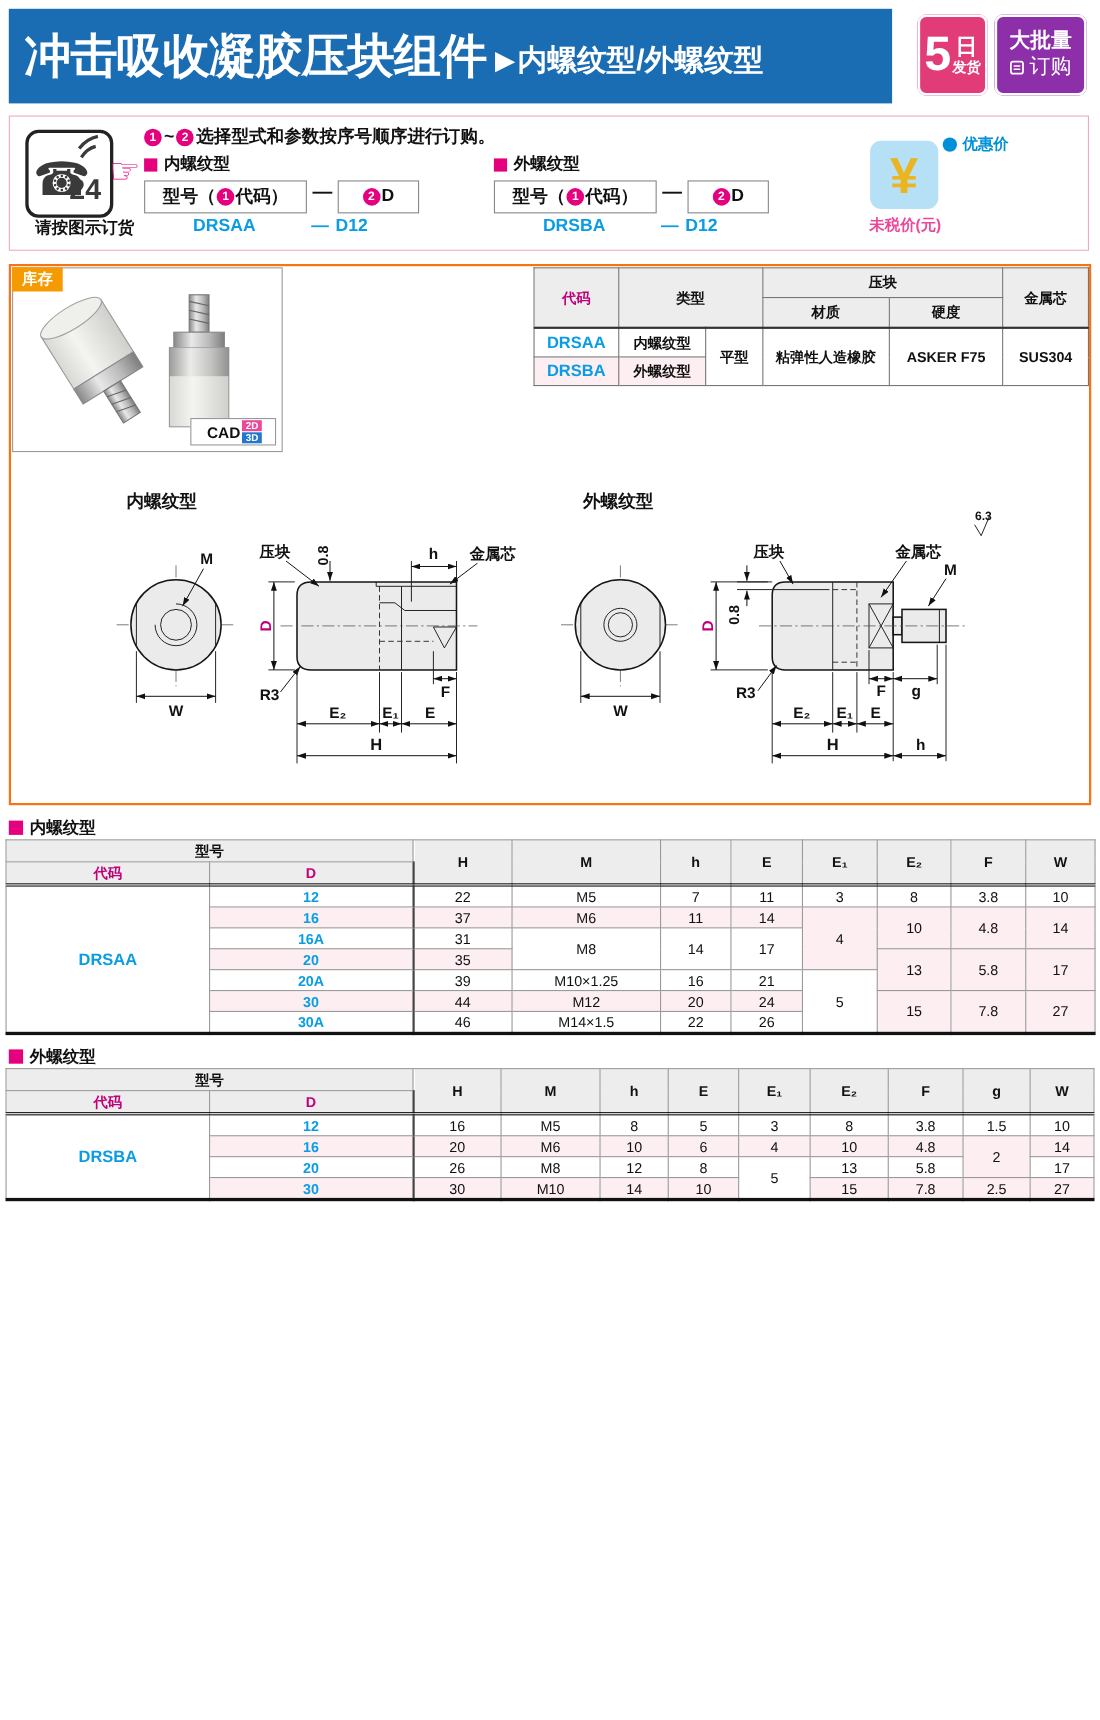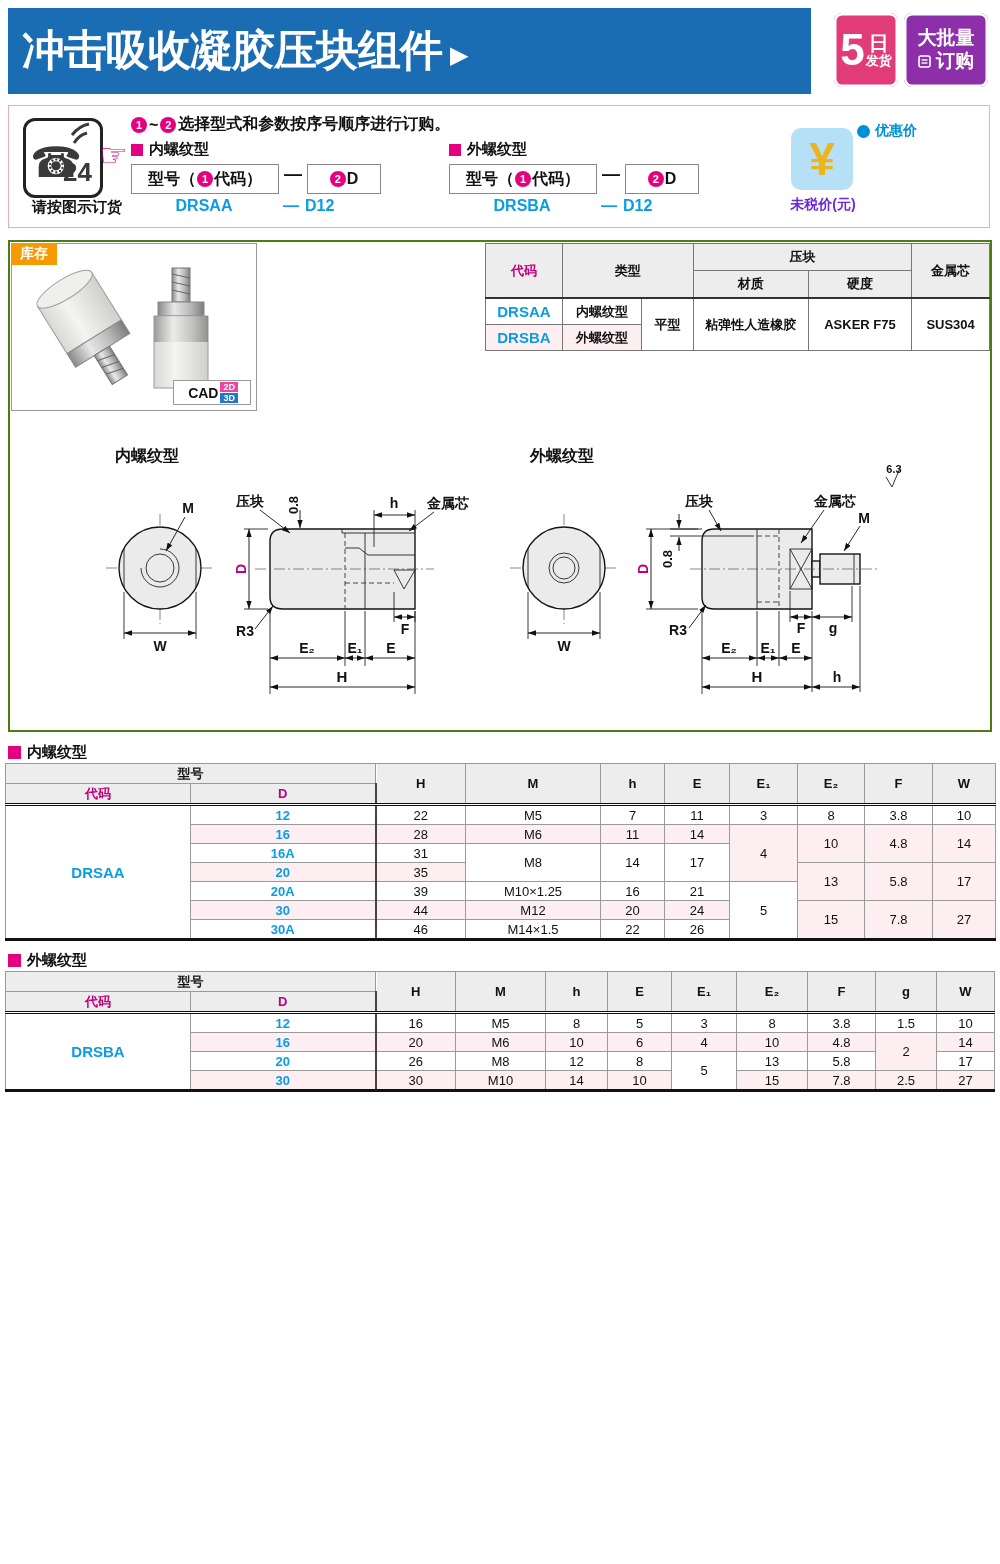--- a/index.html
+++ b/index.html
@@ -13,21 +13,21 @@
   #topbar .t2{color:#fff;font-size:27px;font-weight:bold;margin-top:8px;white-space:nowrap}
   .badge{position:absolute;top:5px;height:74px;border-radius:8px;box-shadow:inset 0 0 0 2.5px #fff;
          color:#fff;display:flex;align-items:center;justify-content:center}
   #badge-ship{left:826px;width:64px;background:#e23c78}
   #badge-ship .b5{font-size:44px;font-weight:bold;line-height:1}
   #badge-ship .col{display:flex;flex-direction:column;align-items:center;margin-left:1px}
   #badge-ship .d{font-size:20px;font-weight:bold;line-height:1.1}
   #badge-ship .s{font-size:13px;font-weight:bold;line-height:1.1}
   #badge-bulk{left:896px;width:84px;background:#8c2fa8;flex-direction:column}
   #badge-bulk .l1{font-size:19px;font-weight:bold;line-height:1.2}
-  #badge-bulk .l2{font-size:19px;font-weight:bold;line-height:1.2;display:flex;align-items:center;gap:3px}
+  #badge-bulk .l2{font-size:19px;font-weight:normal;line-height:1.2;display:flex;align-items:center;gap:3px}
   
   #orderbox{position:absolute;left:8px;top:105px;width:980px;height:121px;background:#fff;
             border:1.5px solid #f0aabe}
   #phoneicon{position:absolute;left:14px;top:12px;width:74px;height:74px;border:3px solid #222;border-radius:12px}
   #phonecaption{position:absolute;left:0px;top:92px;width:136px;text-align:center;font-size:15px;font-weight:bold;color:#111}
   #finger{position:absolute;left:90px;top:30px;font-size:32px;color:#e5007e;font-weight:bold}
   #instr{position:absolute;left:122px;top:8px;display:flex;align-items:center;gap:2px;
          font-size:16px;font-weight:bold;color:#111}
   .ncirc{display:inline-flex;width:16px;height:16px;border-radius:50%;background:#e5007e;color:#fff;
          font-size:11px;font-weight:bold;align-items:center;justify-content:center;flex:0 0 auto}
@@ -44,30 +44,30 @@
   .dashcell{width:28px;text-align:center;font-size:18px;font-weight:bold;color:#111}
   .exrow{display:flex;align-items:center;margin-top:3px}
   .exrow .c1{width:146px;text-align:center}
   .exrow .c2{width:28px;text-align:center}
   .exrow .c3{width:72px;text-align:left}
   .excode{color:#0a9de4;font-weight:bold;font-size:16px}
   #yenicon{position:absolute;left:782px;top:22px;width:62px;height:62px;background:#b5e0f5;border-radius:10px;
            display:flex;align-items:center;justify-content:center}
   #yenicon span{font-size:46px;font-weight:bold;color:#ecb41e}
   #yencaption{position:absolute;left:766px;top:90px;width:96px;text-align:center;
-              font-size:14px;font-weight:bold;color:#6d28d9}
+              font-size:14px;font-weight:bold;color:#ec4899}
   #deal{position:absolute;left:848px;top:16px}
   #deal .dl1{display:flex;align-items:center;gap:5px;font-size:14px;font-weight:bold;color:#0090d8}
   #deal .bullet{width:13px;height:13px;border-radius:50%;background:#0090d8}
   #dealtable{border-collapse:collapse;margin-top:6px}
   #dealtable td{border:1.5px solid #222;font-size:13px;font-weight:bold;color:#111;text-align:center;
                 height:20px;padding:0 3px}
   #dealtable td.w1{width:42px}#dealtable td.w2{width:36px}#dealtable td.w3{width:56px}
   
-  #mainbox{position:absolute;left:8px;top:240px;width:984px;height:492px;border:2px solid #4d7c0f;
+  #mainbox{position:absolute;left:8px;top:240px;width:984px;height:492px;border:2px solid #f97316;
            box-sizing:border-box;background:#fff}
   #photopanel{position:absolute;left:1px;top:1px;width:244px;height:166px;border:1px solid #999;background:#fff}
   #stockbadge{position:absolute;left:-1px;top:-1px;background:#f59a00;color:#fff;font-size:14px;
               font-weight:bold;padding:2px 9px}
   #photo{position:absolute;left:8px;top:16px}
   #cadbadge{position:absolute;right:5px;bottom:5px;display:flex;align-items:center;border:1px solid #999;
             background:#fff;padding:1px 12px}
   #cadbadge .cadtxt{font-size:14px;font-weight:bold;color:#111;padding:0 2px}
   #cadbadge .stack{display:flex;flex-direction:column;gap:1px}
   #cadbadge .b2d,#cadbadge .b3d{font-size:9px;font-weight:bold;color:#fff;padding:0 3px;line-height:10px}
@@ -110,20 +110,21 @@
   tr.alt{background:#fdeef2}
 </style>
 </head>
 <body>
 
 <div id="page">
 
   <div id="topbar">
     <span class="t1">冲击吸收凝胶压块组件</span>
     <span class="arr">▶</span>
+    <span class="t2">内螺纹型/外螺纹型</span>
     <div class="badge" id="badge-ship">
       <span class="b5">5</span>
       <span class="col">
         <span class="d">日</span>
         <span class="s">发货</span>
       </span>
     </div>
     <div class="badge" id="badge-bulk">
       <span class="l1">大批量</span>
       <span class="l2">
@@ -486,21 +487,21 @@
           <td>M5</td>
           <td>7</td>
           <td>11</td>
           <td>3</td>
           <td>8</td>
           <td>3.8</td>
           <td>10</td>
         </tr>
         <tr class="alt">
           <td class="dval bR">16</td>
-          <td>28</td>
+          <td>37</td>
           <td>M6</td>
           <td>11</td>
           <td>14</td>
           <td rowspan="3">4</td>
           <td rowspan="2">10</td>
           <td rowspan="2">4.8</td>
           <td rowspan="2">14</td>
         </tr>
         <tr>
           <td class="dval bR">16A</td>

